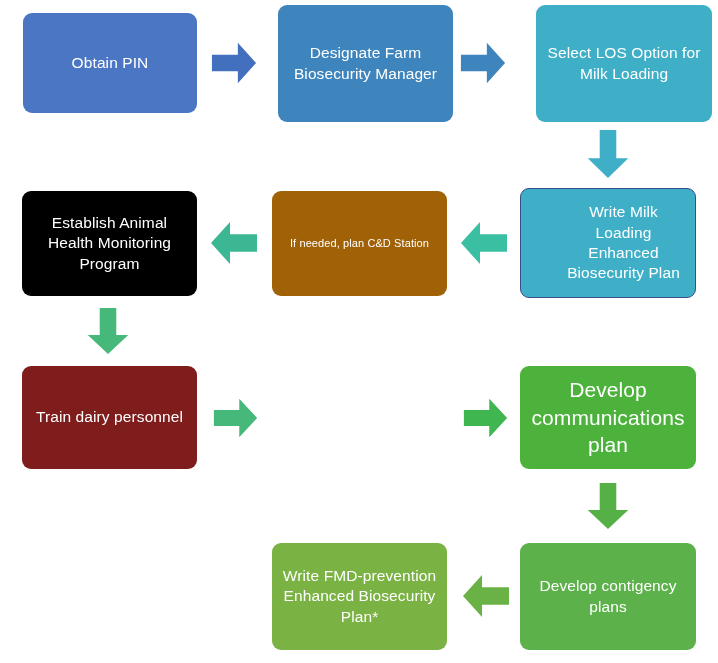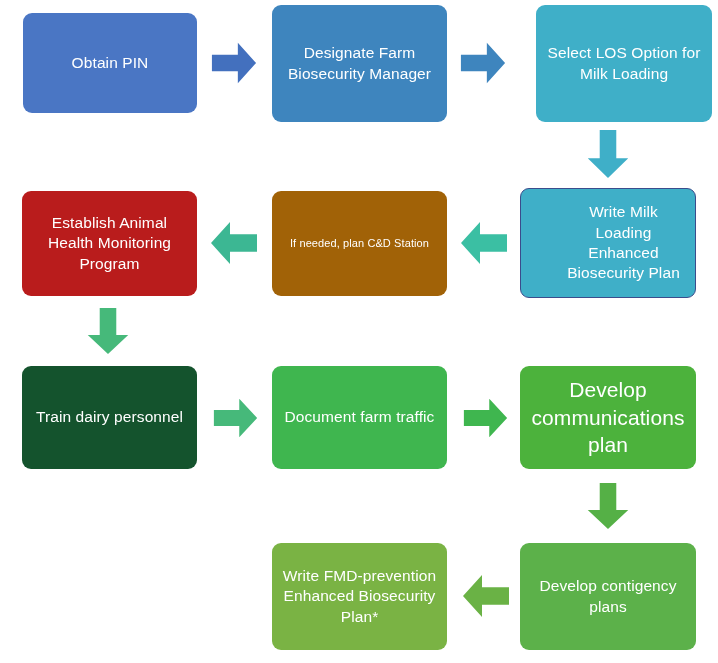--- a/index.html
+++ b/index.html
@@ -100,40 +100,37 @@
       </svg>
     </div>
     <div class="arrow" style="left: 461px; top: 572px; width: 50px; height: 48px;">
       <svg viewBox="0 0 100 100" preserveAspectRatio="none">
         <polygon points="96,32 42,32 42,6 4,50 42,94 42,68 96,68" fill="#6AB245"></polygon>
       </svg>
     </div>
     <div class="node" style="left: 23px; top: 13px; width: 174px; height: 100px; background: rgb(74, 118, 196); font-size: 15.5px;">
       <span class="label">Obtain PIN</span>
     </div>
-    <div class="node" style="left: 272px; top: 5px; width: 175px; height: 117px; background: rgb(62, 133, 190); font-size: 15.5px;">
+    <div class="node" style="left: 278px; top: 5px; width: 175px; height: 117px; background: rgb(62, 133, 190); font-size: 15.5px;">
       <span class="label">Designate Farm Biosecurity Manager</span>
     </div>
     <div class="node" style="left: 536px; top: 5px; width: 176px; height: 117px; background: rgb(63, 175, 200); font-size: 15.5px;">
       <span class="label">Select LOS Option for Milk Loading</span>
     </div>
     <div class="node bordered" style="left: 520px; top: 188px; width: 176px; height: 110px; background: rgb(63, 175, 200); border-color: rgb(59, 76, 140); font-size: 15.5px;">
       <span class="label">Write Milk Loading Enhanced Biosecurity Plan</span>
     </div>
     <div class="node" style="left: 272px; top: 191px; width: 175px; height: 105px; background: #a16207; font-size: 11px;">
       <span class="label">If needed, plan C&amp;D Station</span>
     </div>
-    <div class="node" style="left: 22px; top: 191px; width: 175px; height: 105px; background: #b91c1c; font-size: 15.5px;">
+    <div class="node" style="left: 22px; top: 191px; width: 175px; height: 105px; background: #000000; font-size: 15.5px;">
       <span class="label">Establish Animal Health Monitoring Program</span>
     </div>
-    <div class="node" style="left: 22px; top: 366px; width: 175px; height: 103px; background: #14532d; font-size: 15.5px;">
+    <div class="node" style="left: 22px; top: 366px; width: 175px; height: 103px; background: #7f1d1d; font-size: 15.5px;">
       <span class="label">Train dairy personnel</span>
-    </div>
-    <div class="node" style="left: 272px; top: 366px; width: 175px; height: 103px; background: rgb(63, 182, 79); font-size: 15.5px;">
-      <span class="label">Document farm traffic</span>
     </div>
     <div class="node" style="left: 520px; top: 366px; width: 176px; height: 103px; background: rgb(76, 178, 60); font-size: 21px;">
       <span class="label">Develop communications plan</span>
     </div>
     <div class="node" style="left: 520px; top: 543px; width: 176px; height: 107px; background: rgb(92, 177, 74); font-size: 15.5px; justify-content: flex-end;">
       <span class="label">Develop contigency plans</span>
     </div>
     <div class="node" style="left: 272px; top: 543px; width: 175px; height: 107px; background: rgb(122, 179, 68); font-size: 15.5px;">
       <span class="label">Write FMD-prevention Enhanced Biosecurity Plan*</span>
     </div>

